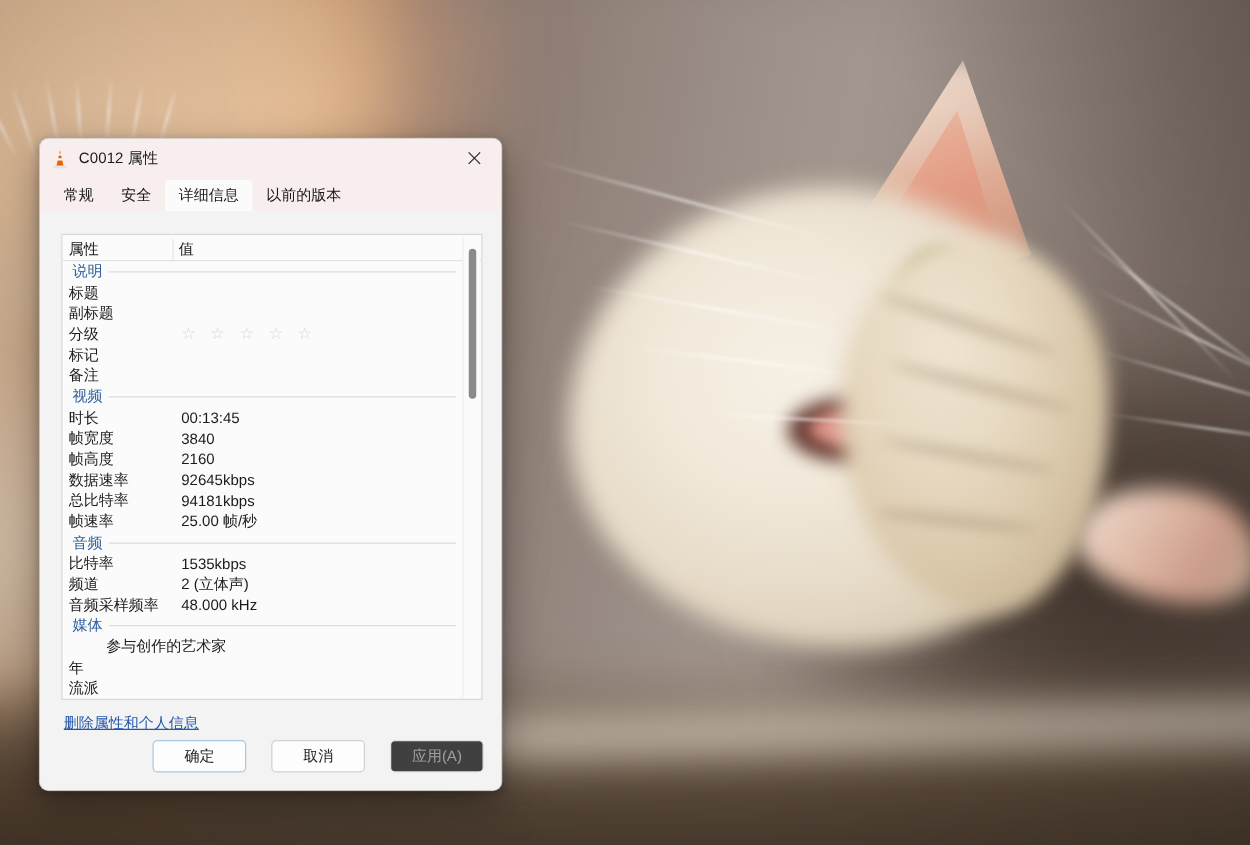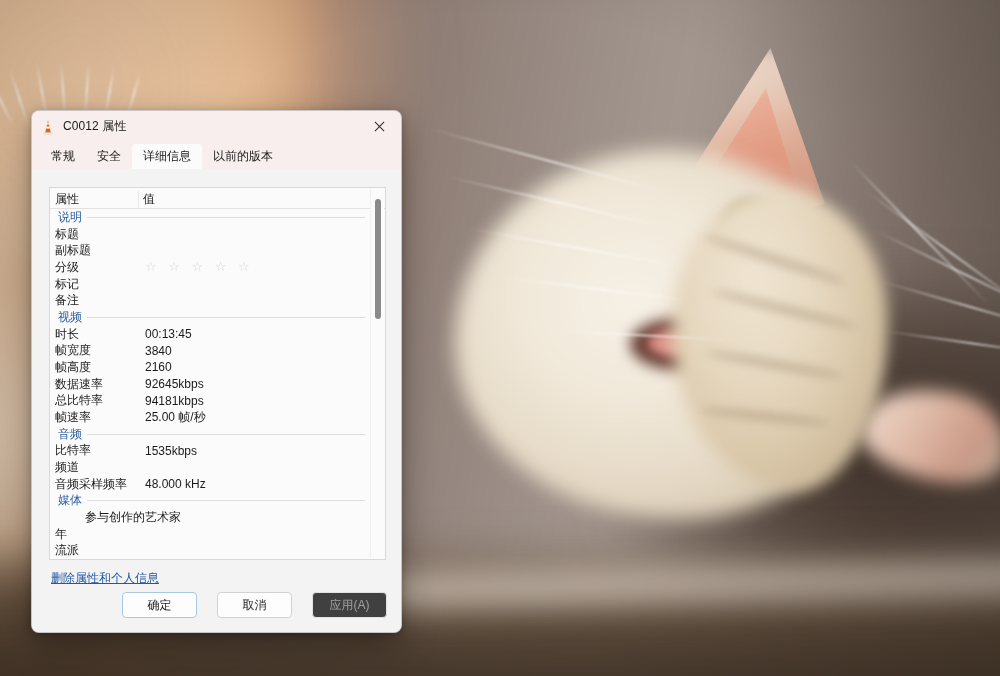--- a/index.html
+++ b/index.html
@@ -598,20 +598,21 @@
           <div class="grp">
             <span class="grp-label">音频</span>
             <span class="grp-rule"></span>
           </div>
           <div class="row">
             <div class="k">比特率</div>
             <div class="v">1535kbps</div>
           </div>
           <div class="row">
             <div class="k">频道</div>
+            <div class="v">2 (立体声)</div>
           </div>
           <div class="row">
             <div class="k">音频采样频率</div>
             <div class="v">48.000 kHz</div>
           </div>
 
           <div class="grp">
             <span class="grp-label">媒体</span>
             <span class="grp-rule"></span>
           </div>

